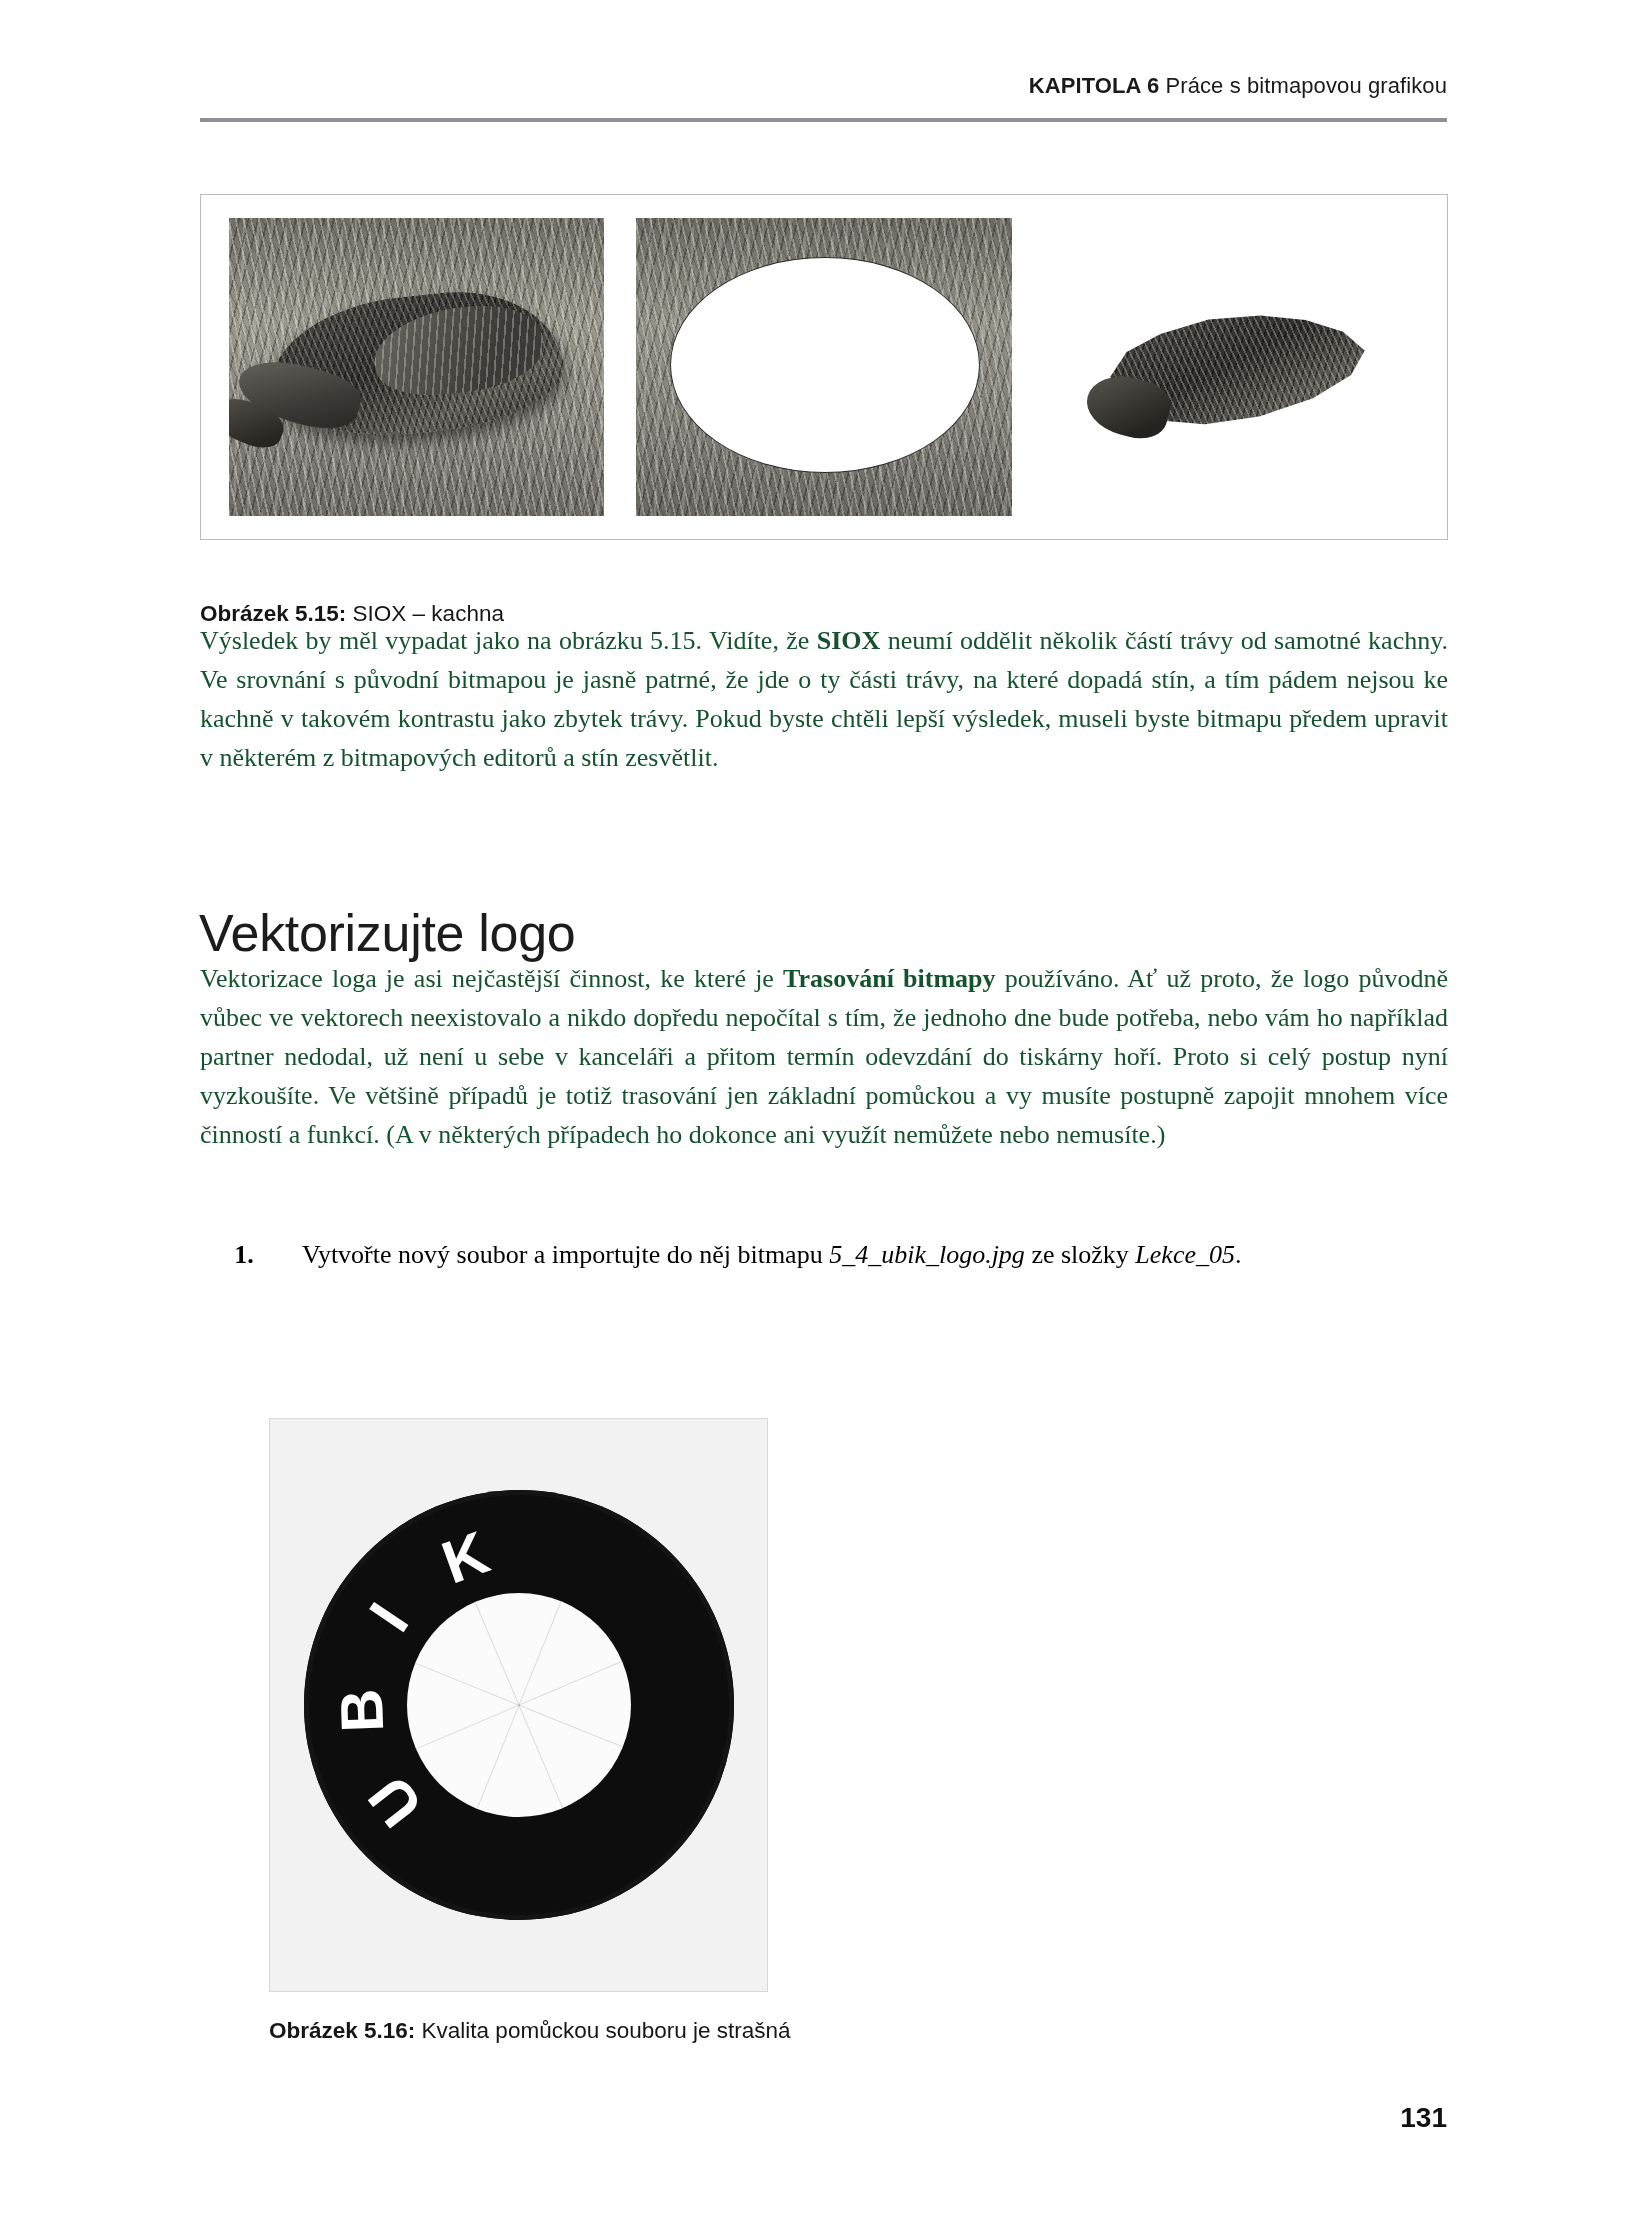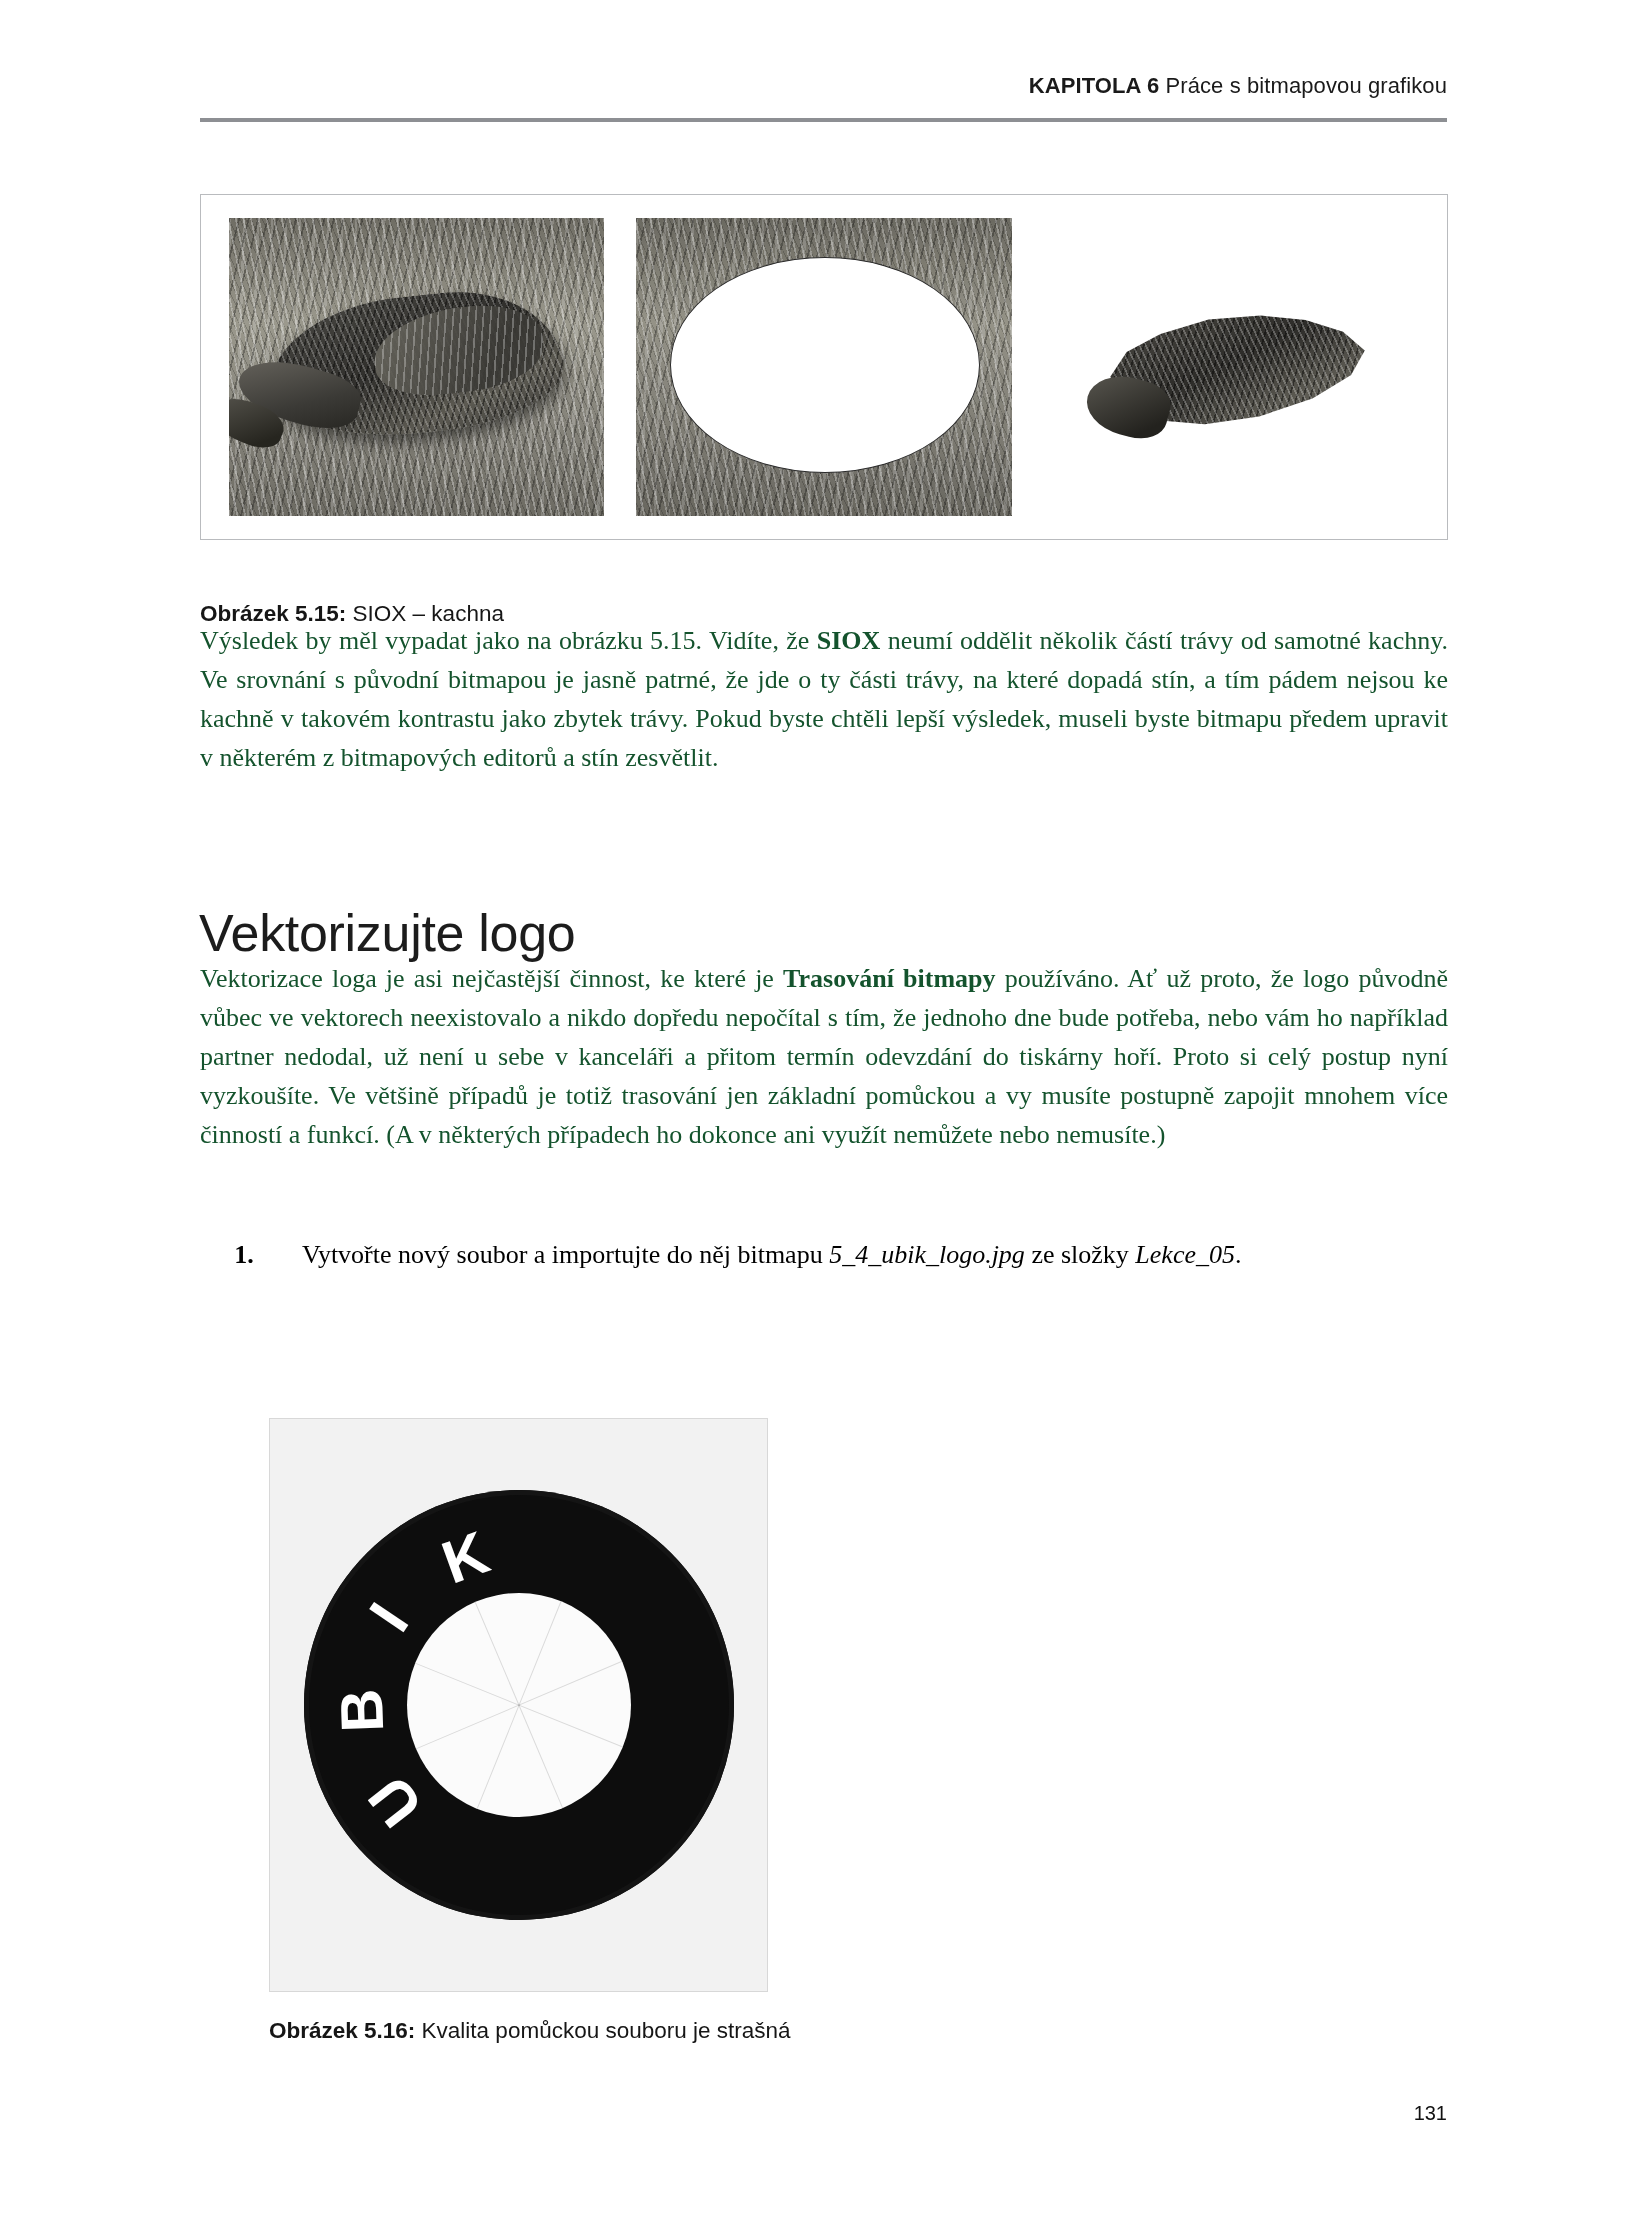--- a/index.html
+++ b/index.html
@@ -321,22 +321,22 @@
   }
 
   
   .folio {
     position: absolute;
     top: 2102px;
     left: 200px;
     right: 200px;
     text-align: right;
     font-family: "Liberation Sans", sans-serif;
-    font-weight: normal;
-    font-size: 20px;
+    font-weight: bold;
+    font-size: 28px;
     color: #111;
   }
 </style>
 </head>
 <body>
 
 <div class="page">
 
   <div class="header">
     <span class="chapter-label">KAPITOLA 6</span>

